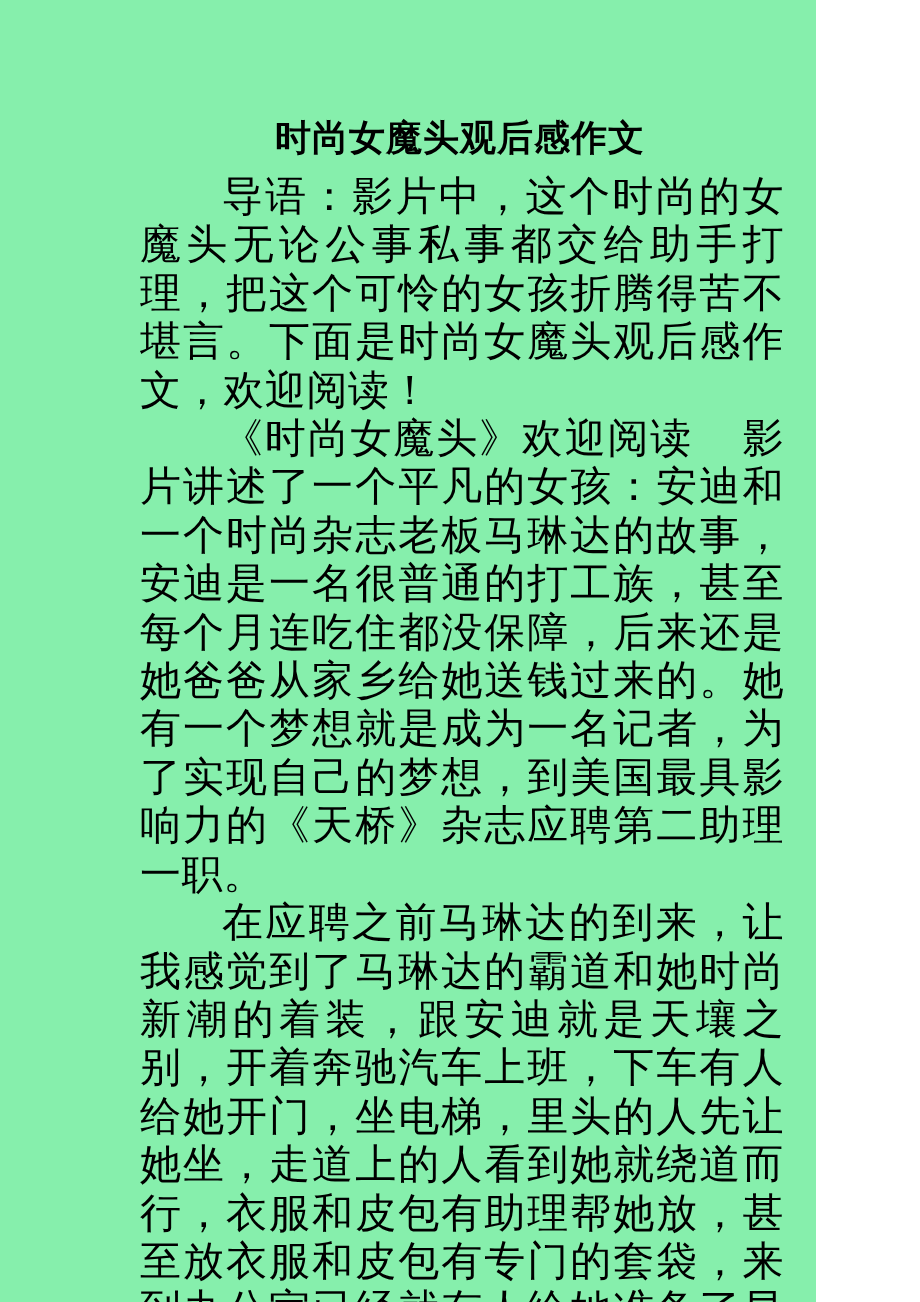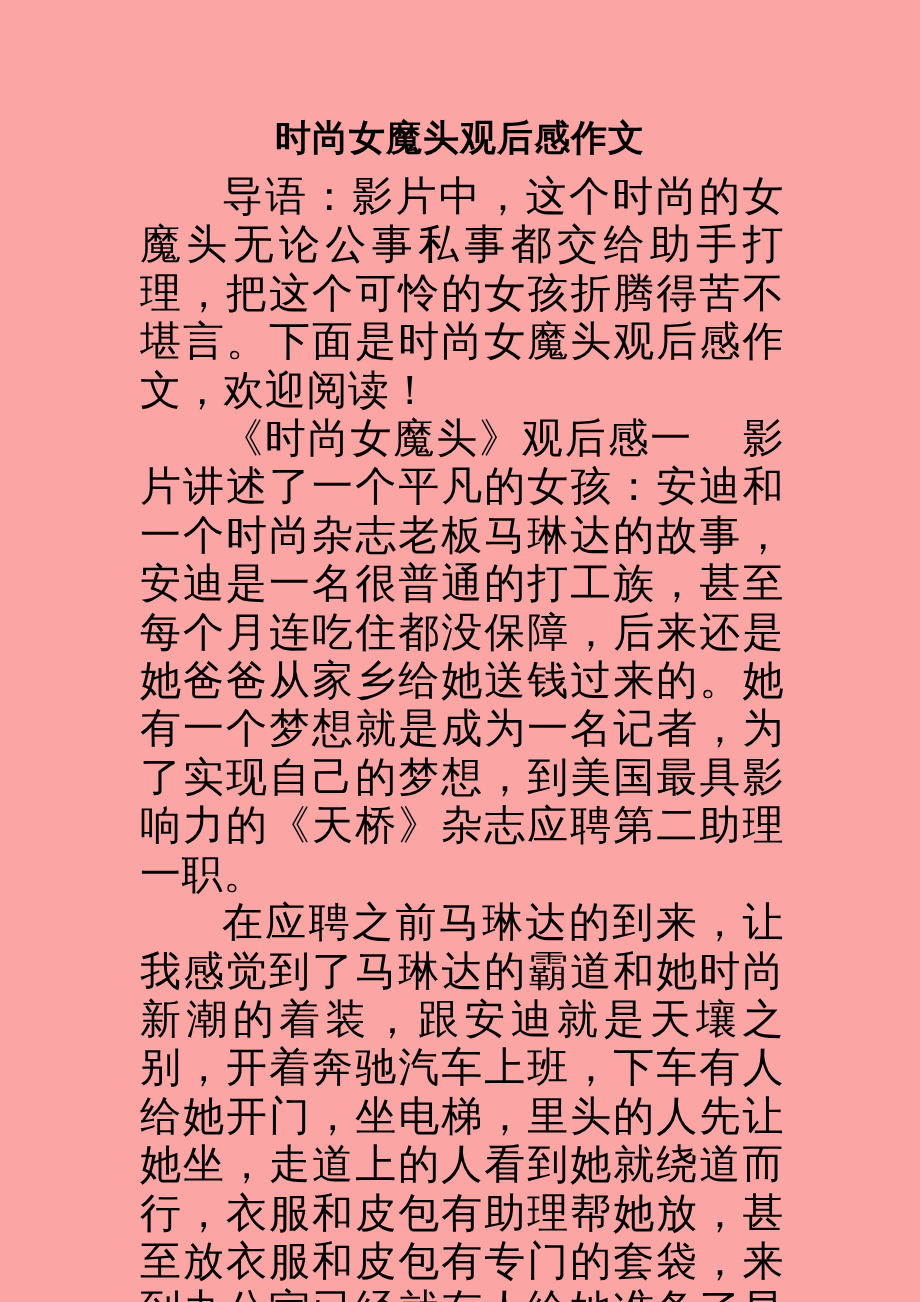--- a/index.html
+++ b/index.html
@@ -12,23 +12,23 @@
       height: 1302px;
       position: relative;
       overflow: hidden;
       color: #000000;
       font-family: "DejaVu Serif", "Liberation Serif", serif;
     }
     .page {
       position: absolute;
       left: 0;
       top: 0;
-      width: 920px;
+      width: 816px;
       height: 1302px;
-      background: #fca5a5;
+      background: #86efac;
     }
     .doc-title {
       position: absolute;
       left: 0;
       top: 112px;
       width: 920px;
       text-align: center;
       font-size: 36px;
       font-weight: bold;
       line-height: 50px;
@@ -57,17 +57,17 @@
   </style>
 </head>
 <body>
 
 <div class="page">
   <h1 class="doc-title">时尚女魔头观后感作文</h1>
 
   <div class="body-text">
     <p class="para">导语：影片中，这个时尚的女魔头无论公事私事都交给助手打理，把这个可怜的女孩折腾得苦不堪言。下面是时尚女魔头观后感作文，欢迎阅读！</p>
 
-    <p class="para"><span>《时尚女魔头》观后感一</span><span class="gap"></span><span>影片讲述了一个平凡的女孩：安迪和一个时尚杂志老板马琳达的故事，安迪是一名很普通的打工族，甚至每个月连吃住都没保障，后来还是她爸爸从家乡给她送钱过来的。她有一个梦想就是成为一名记者，为了实现自己的梦想，到美国最具影响力的《天桥》杂志应聘第二助理一职。</span></p>
+    <p class="para"><span>《时尚女魔头》欢迎阅读</span><span class="gap"></span><span>影片讲述了一个平凡的女孩：安迪和一个时尚杂志老板马琳达的故事，安迪是一名很普通的打工族，甚至每个月连吃住都没保障，后来还是她爸爸从家乡给她送钱过来的。她有一个梦想就是成为一名记者，为了实现自己的梦想，到美国最具影响力的《天桥》杂志应聘第二助理一职。</span></p>
 
     <p class="para">在应聘之前马琳达的到来，让我感觉到了马琳达的霸道和她时尚新潮的着装，跟安迪就是天壤之别，开着奔驰汽车上班，下车有人给她开门，坐电梯，里头的人先让她坐，走道上的人看到她就绕道而行，衣服和皮包有助理帮她放，甚至放衣服和皮包有专门的套袋，来到办公室已经就有人给她准备了早点，在公司就是呼风唤雨。马琳达的第一助理艾米莉说过，在安迪之前已经被马琳达炒了两个助理了，原因是办事太慢，下达任务不能按时完成，体现了马琳达的工作繁忙和残酷。在应聘当中马琳达对来应聘的安迪很不满意，主要是穿着太普通、太差劲了，说都没跟安迪说太多，就示意要她走，但是在安迪最后说的那句话，她的自信和不放弃的精神触动了马琳达，最后录用了她。</p>
   </div>
 </div>
 
 </body></html>

